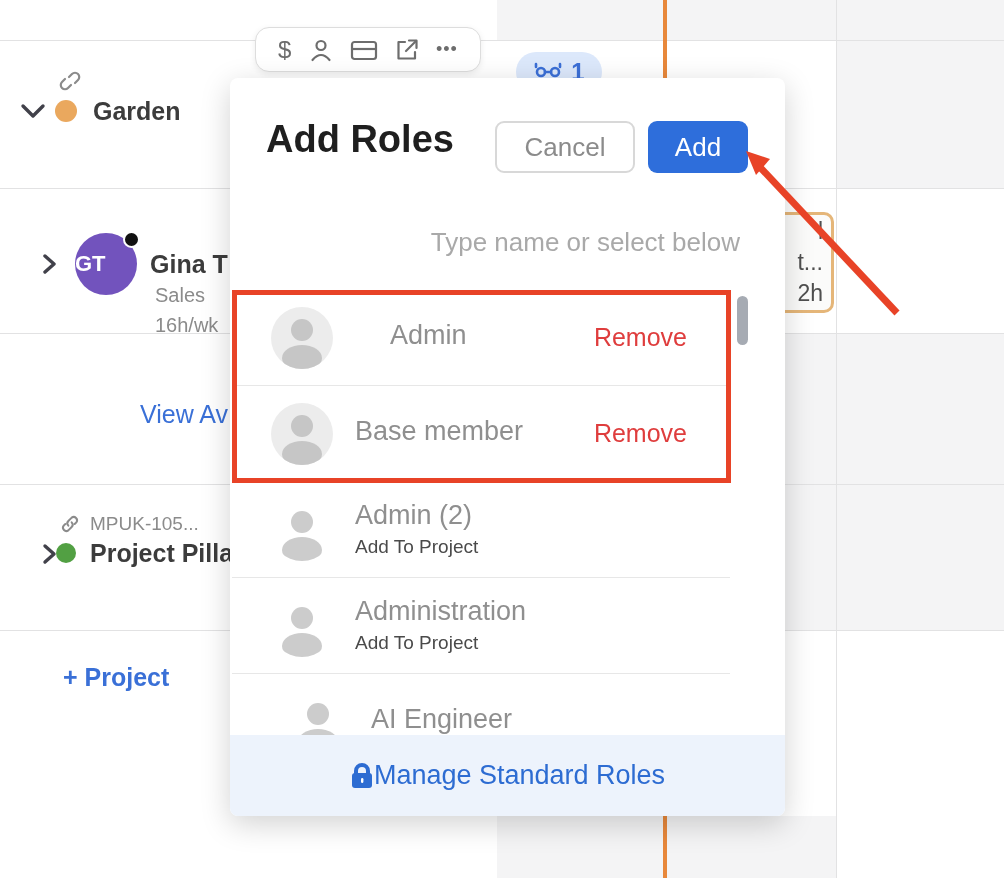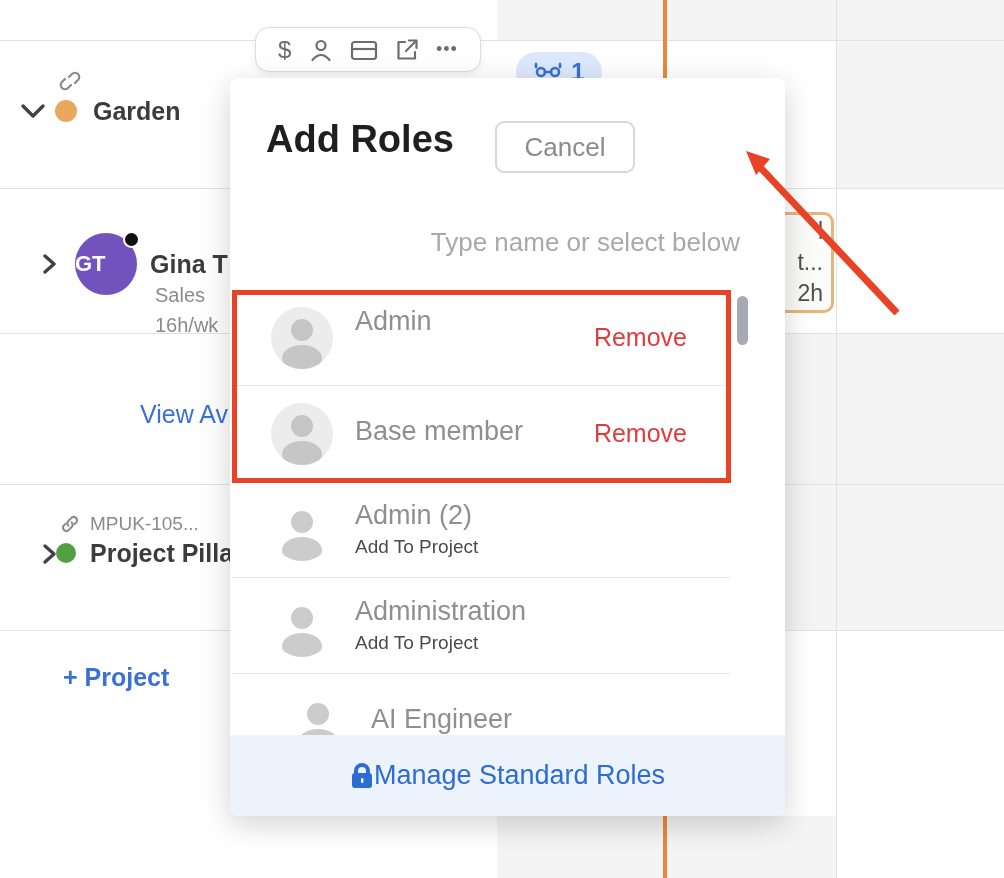--- a/index.html
+++ b/index.html
@@ -162,32 +162,33 @@
     <polyline points="7,3 16,11 7,19"></polyline>
   </svg>
   <span class="abs dot" style="left:56px; top:543px; width:20px; height:20px; background:#52a043; z-index:2;"></span>
   <div class="abs dark-bold" style="left:90px; top:539px; z-index:2; white-space:nowrap;">Project Pilla</div>
 
   <div class="abs blue-link" style="left:63px; top:663px; z-index:2; font-weight:bold;">+ Project</div>
 
   <div class="abs modal">
     <div class="abs modal-title">Add Roles</div>
     <button class="abs btn-cancel">Cancel</button>
+    <button class="abs btn-add">Add</button>
 
     <input class="abs search-input" type="text" placeholder="Type name or select below" style="">
     <div class="abs row-divider" style="top:212px;"></div>
 
     <div class="abs role-row" style="top:212px;">
       <span class="abs avatar-ph bg">
         <svg width="62" height="62" viewBox="0 0 62 62">
             <circle cx="31" cy="23" r="11" fill="#c6c6c6"></circle>
             <ellipse cx="31" cy="51" rx="20" ry="13" fill="#c6c6c6"></ellipse>
           </svg>
       </span>
-      <div class="abs role-name" style="top:16px;">Admin</div>
+      <div class="abs role-name" style="top:30px;margin-left:35px;">Admin</div>
       <a class="remove-link">Remove</a>
       <div class="abs row-divider" style="top:95px;"></div>
     </div>
 
     <div class="abs role-row" style="top:308px;">
       <span class="abs avatar-ph bg">
         <svg width="62" height="62" viewBox="0 0 62 62">
             <circle cx="31" cy="23" r="11" fill="#c6c6c6"></circle>
             <ellipse cx="31" cy="51" rx="20" ry="13" fill="#c6c6c6"></ellipse>
           </svg>

